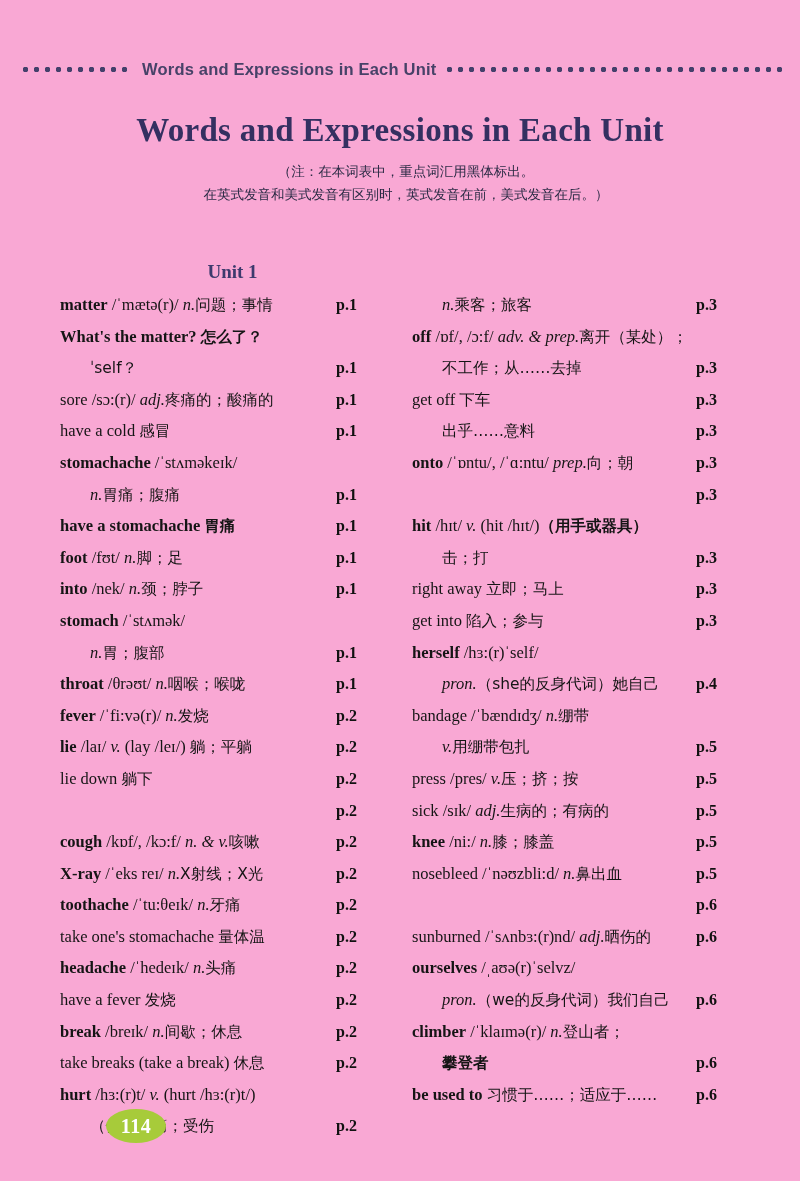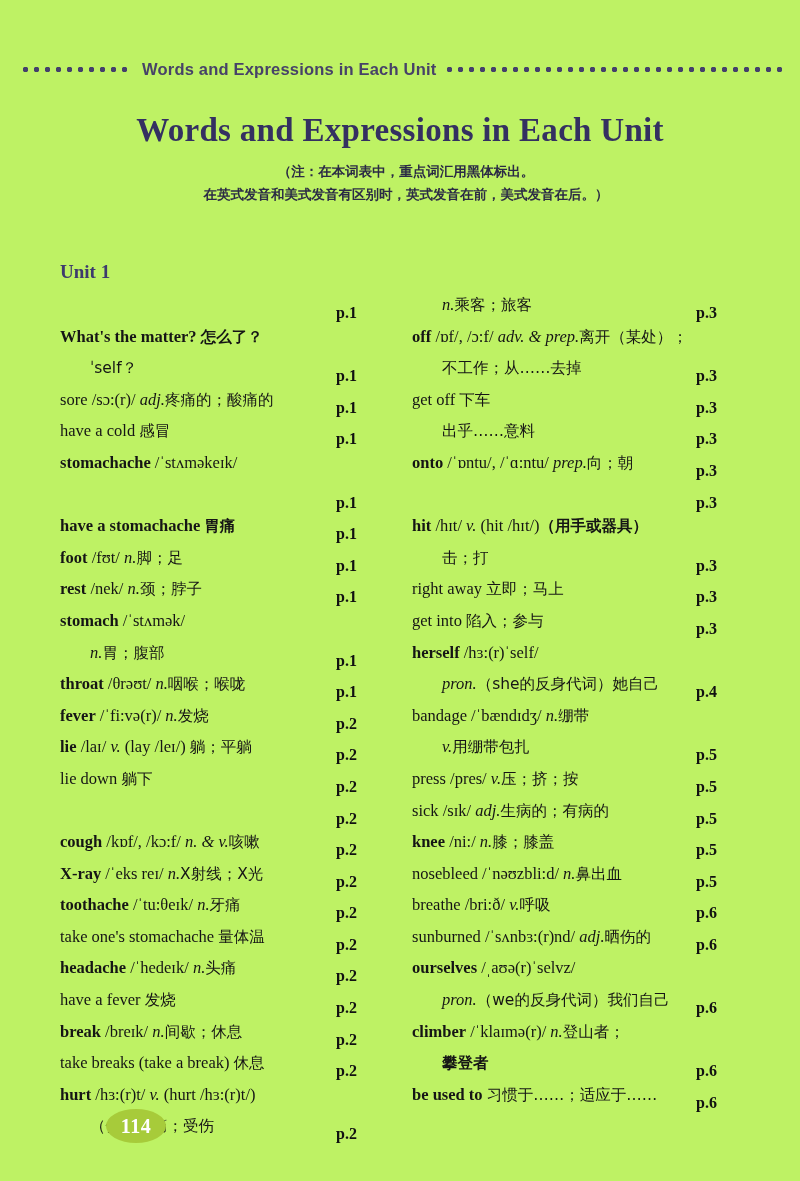--- a/index.html
+++ b/index.html
@@ -12,21 +12,21 @@
     background: #ffffff;
     font-family: "Liberation Serif", "DejaVu Serif", serif;
     color: #1a1a1a;
     position: relative;
     overflow: hidden;
   }
 
   .page {
     position: absolute;
     inset: 0;
-    background: #bef264;
+    background: #f9a8d4;
   }
 
   
   .running-head {
     position: absolute;
     top: 56px;
     left: 22px;
     right: 18px;
     height: 26px;
     display: flex;
@@ -70,21 +70,20 @@
   .note {
     position: absolute;
     top: 160px;
     left: 12px;
     right: 0;
     text-align: center;
     color: #2b2b45;
     font-family: "DejaVu Sans", "Liberation Sans", sans-serif;
     font-size: 13.5px;
     line-height: 23px;
-    font-weight: bold;
   }
   .note-line { display: block; }
 
   
   .columns {
     position: absolute;
     top: 258px;
     left: 0;
     right: 0;
     height: 830px;
@@ -98,20 +97,21 @@
   .col-right { left: 412px; }
 
   .unit-head {
     font-family: "Liberation Serif", "DejaVu Serif", serif;
     font-weight: bold;
     font-size: 19px;
     color: #3d3a6d;
     height: 31px;
     line-height: 28px;
     white-space: nowrap;
+    text-align: center;
   }
 
   .entry {
     position: relative;
     height: 31.6px;
     line-height: 31.6px;
     white-space: nowrap;
   }
   .entry-text {
     display: inline-block;
@@ -127,21 +127,21 @@
   .cn  {
     font-family: "DejaVu Sans", "Liberation Sans", sans-serif;
     font-size: 15.5px;
     font-weight: normal;
   }
   .cn.b { font-weight: bold; }
 
   .pg {
     position: absolute;
     left: 276px;
-    top: 8px;
+    top: 0;
     font-weight: bold;
     font-size: 16px;
     color: #111111;
   }
   .col-right .pg { left: 284px; }
 
   
   .folio {
     position: absolute;
     left: 106px;
@@ -174,30 +174,30 @@
   <div class="doc-title">Words and Expressions in Each Unit</div>
 
   <div class="note">
     <span class="note-line">（注：在本词表中，重点词汇用黑体标出。</span>
     <span class="note-line">在英式发音和美式发音有区别时，英式发音在前，美式发音在后。）</span>
   </div>
 
   <div class="columns">
     <div class="col col-left" id="col-left">
         <div class="unit-head">Unit 1</div>
-        <div class="entry"><span class="pg">p.1</span></div>
+        <div class="entry"><span class="entry-text"><span class="hw">matter</span><span class="ph"> /ˈmætə(r)/ </span><span class="pos">n.</span><span class="cn">问题；事情</span></span><span class="pg">p.1</span></div>
         <div class="entry"><span class="entry-text"><span class="hw">What's the matter? </span><span class="cn b">怎么了？</span></span></div>
         <div class="entry indent"><span class="entry-text"><span class="cn">ˈself？</span></span><span class="pg">p.1</span></div>
         <div class="entry"><span class="entry-text"><span class="ph">sore </span><span class="ph">/sɔ:(r)/ </span><span class="pos">adj.</span><span class="cn">疼痛的；酸痛的</span></span><span class="pg">p.1</span></div>
         <div class="entry"><span class="entry-text"><span class="ph">have a cold </span><span class="cn">感冒</span></span><span class="pg">p.1</span></div>
         <div class="entry"><span class="entry-text"><span class="hw">stomachache</span><span class="ph"> /ˈstʌməkeɪk/</span></span></div>
-        <div class="entry indent"><span class="pg">p.1</span></div>
+        <div class="entry indent"><span class="entry-text"><span class="pos">n.</span><span class="cn">胃痛；腹痛</span></span><span class="pg">p.1</span></div>
         <div class="entry"><span class="entry-text"><span class="hw">have a stomachache </span><span class="cn b">胃痛</span></span><span class="pg">p.1</span></div>
         <div class="entry"><span class="entry-text"><span class="hw">foot</span><span class="ph"> /fʊt/ </span><span class="pos">n.</span><span class="cn">脚；足</span></span><span class="pg">p.1</span></div>
-        <div class="entry"><span class="entry-text"><span class="hw">rest</span><span class="ph"> /nek/ </span><span class="pos">n.</span><span class="cn">颈；脖子</span></span><span class="pg">p.1</span></div>
+        <div class="entry"><span class="entry-text"><span class="hw">into</span><span class="ph"> /nek/ </span><span class="pos">n.</span><span class="cn">颈；脖子</span></span><span class="pg">p.1</span></div>
         <div class="entry"><span class="entry-text"><span class="hw">stomach</span><span class="ph"> /ˈstʌmək/</span></span></div>
         <div class="entry indent"><span class="entry-text"><span class="pos">n.</span><span class="cn">胃；腹部</span></span><span class="pg">p.1</span></div>
         <div class="entry"><span class="entry-text"><span class="hw">throat</span><span class="ph"> /θrəʊt/ </span><span class="pos">n.</span><span class="cn">咽喉；喉咙</span></span><span class="pg">p.1</span></div>
         <div class="entry"><span class="entry-text"><span class="hw">fever</span><span class="ph"> /ˈfi:və(r)/ </span><span class="pos">n.</span><span class="cn">发烧</span></span><span class="pg">p.2</span></div>
         <div class="entry"><span class="entry-text"><span class="hw">lie</span><span class="ph"> /laɪ/ </span><span class="pos">v.</span><span class="ph"> (lay /leɪ/) </span><span class="cn">躺；平躺</span></span><span class="pg">p.2</span></div>
         <div class="entry"><span class="entry-text"><span class="ph">lie down </span><span class="cn">躺下</span></span><span class="pg">p.2</span></div>
         <div class="entry"><span class="pg">p.2</span></div>
         <div class="entry"><span class="entry-text"><span class="hw">cough</span><span class="ph"> /kɒf/, /kɔ:f/ </span><span class="pos">n. &amp; v.</span><span class="cn">咳嗽</span></span><span class="pg">p.2</span></div>
         <div class="entry"><span class="entry-text"><span class="hw">X-ray</span><span class="ph"> /ˈeks reɪ/ </span><span class="pos">n.</span><span class="cn">X射线；X光</span></span><span class="pg">p.2</span></div>
         <div class="entry"><span class="entry-text"><span class="hw">toothache</span><span class="ph"> /ˈtu:θeɪk/ </span><span class="pos">n.</span><span class="cn">牙痛</span></span><span class="pg">p.2</span></div>
@@ -223,21 +223,21 @@
         <div class="entry"><span class="entry-text"><span class="ph">right away </span><span class="cn">立即；马上</span></span><span class="pg">p.3</span></div>
         <div class="entry"><span class="entry-text"><span class="ph">get into </span><span class="cn">陷入；参与</span></span><span class="pg">p.3</span></div>
         <div class="entry"><span class="entry-text"><span class="hw">herself</span><span class="ph"> /hɜ:(r)ˈself/</span></span></div>
         <div class="entry indent"><span class="entry-text"><span class="pos">pron.</span><span class="cn">（she的反身代词）她自己</span></span><span class="pg">p.4</span></div>
         <div class="entry"><span class="entry-text"><span class="ph">bandage </span><span class="ph">/ˈbændɪdʒ/ </span><span class="pos">n.</span><span class="cn">绷带</span></span></div>
         <div class="entry indent"><span class="entry-text"><span class="pos">v.</span><span class="cn">用绷带包扎</span></span><span class="pg">p.5</span></div>
         <div class="entry"><span class="entry-text"><span class="ph">press </span><span class="ph">/pres/ </span><span class="pos">v.</span><span class="cn">压；挤；按</span></span><span class="pg">p.5</span></div>
         <div class="entry"><span class="entry-text"><span class="ph">sick </span><span class="ph">/sɪk/ </span><span class="pos">adj.</span><span class="cn">生病的；有病的</span></span><span class="pg">p.5</span></div>
         <div class="entry"><span class="entry-text"><span class="hw">knee</span><span class="ph"> /ni:/ </span><span class="pos">n.</span><span class="cn">膝；膝盖</span></span><span class="pg">p.5</span></div>
         <div class="entry"><span class="entry-text"><span class="ph">nosebleed </span><span class="ph">/ˈnəʊzbli:d/ </span><span class="pos">n.</span><span class="cn">鼻出血</span></span><span class="pg">p.5</span></div>
-        <div class="entry"><span class="entry-text"><span class="ph">breathe </span><span class="ph">/bri:ð/ </span><span class="pos">v.</span><span class="cn">呼吸</span></span><span class="pg">p.6</span></div>
+        <div class="entry"><span class="pg">p.6</span></div>
         <div class="entry"><span class="entry-text"><span class="ph">sunburned </span><span class="ph">/ˈsʌnbɜ:(r)nd/ </span><span class="pos">adj.</span><span class="cn">晒伤的</span></span><span class="pg">p.6</span></div>
         <div class="entry"><span class="entry-text"><span class="hw">ourselves</span><span class="ph"> /ˌaʊə(r)ˈselvz/</span></span></div>
         <div class="entry indent"><span class="entry-text"><span class="pos">pron.</span><span class="cn">（we的反身代词）我们自己</span></span><span class="pg">p.6</span></div>
         <div class="entry"><span class="entry-text"><span class="hw">climber</span><span class="ph"> /ˈklaɪmə(r)/ </span><span class="pos">n.</span><span class="cn">登山者；</span></span></div>
         <div class="entry indent"><span class="entry-text"><span class="cn b">攀登者</span></span><span class="pg">p.6</span></div>
         <div class="entry"><span class="entry-text"><span class="hw">be used to </span><span class="cn">习惯于……；适应于……</span></span><span class="pg">p.6</span></div>
       </div>
   </div>
 
   <div class="folio">114</div>

